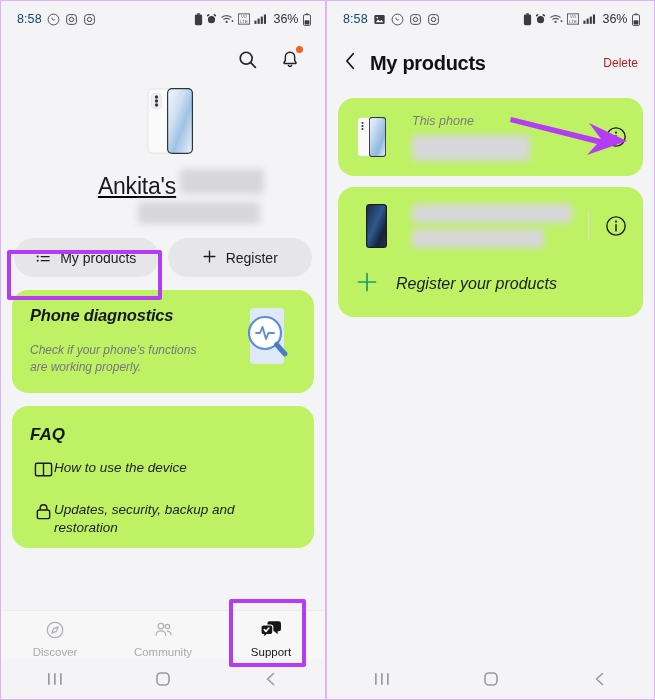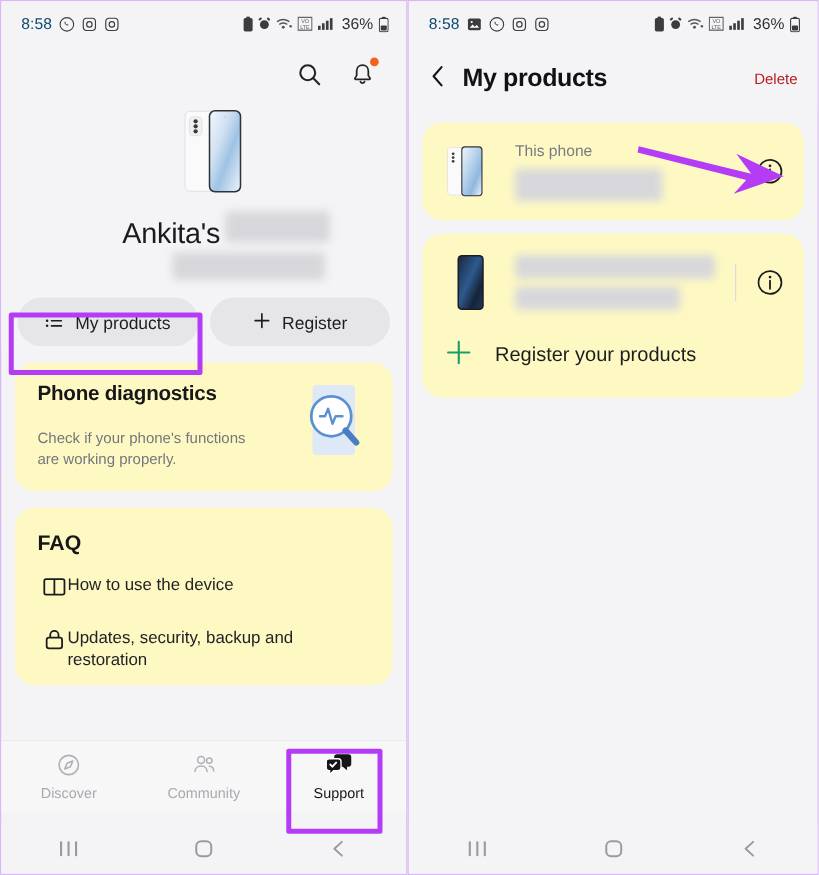--- a/index.html
+++ b/index.html
@@ -65,20 +65,21 @@
     background: #f4f4f6;
     display: flex; flex-direction: column; align-items: center;
     padding-top: 4px;
   }
   .hero-phone { width: 74px; height: 72px; position: relative; }
   .hero-name-row {
     display: flex; align-items: baseline; justify-content: center;
     margin-top: 12px;
     width: 100%;
     padding-left: 36px;
+    text-decoration: underline;
   }
   .hero-name {
     font-size: 23px; color: #1b1b1e; letter-spacing: -0.2px;
   }
   .blur-block {
     background: #d7d7db;
     border-radius: 3px;
     filter: blur(3.5px);
   }
   .nm-blur1 { width: 84px; height: 25px; margin-left: 4px; }
@@ -94,40 +95,41 @@
     height: 39px;
     border-radius: 20px;
     background: #e6e6e9;
     display: flex; align-items: center; justify-content: center;
     gap: 9px;
     font-size: 14px;
     color: #1d1d20;
   }
 
   .card {
-    background: #fef9c3;
+    background: #bef264;
     border-radius: 16px;
     margin: 13px 11px 0 11px;
+    font-style: italic;
   }
   .diag-card { padding: 16px 16px 16px 18px; display: flex; align-items: flex-start; }
   .diag-title { font-size: 16.5px; font-weight: bold; color: #17171a; letter-spacing: -0.2px; }
   .diag-sub { font-size: 12px; color: #76767d; line-height: 1.45; margin-top: 17px; max-width: 185px; }
   .diag-art { margin-left: auto; width: 62px; height: 64px; position: relative; }
 
   .faq-card { padding: 19px 16px 8px 18px; }
   .faq-title { font-size: 17px; font-weight: bold; color: #17171a; }
   .faq-item {
     display: flex; align-items: flex-start; gap: 0;
     padding: 14px 2px 3px 4px;
     font-size: 13.5px; color: #222226; line-height: 1.35;
   }
   .faq-ic { width: 20px; flex: 0 0 20px; margin-top: 1px; }
 
   .bottomnav {
-    position: absolute; left: 0; right: 0; bottom: 50px;
+    position: absolute; left: 0; right: 0; bottom: 32px;
     height: 57px;
     background: #f7f7f8;
     display: flex; align-items: center;
     border-top: 1px solid #ececef;
   }
   .navitem {
     flex: 1; display: flex; flex-direction: column;
     align-items: center; justify-content: center; gap: 4px;
     font-size: 11.5px; color: #a9a9b0;
     height: 100%;

